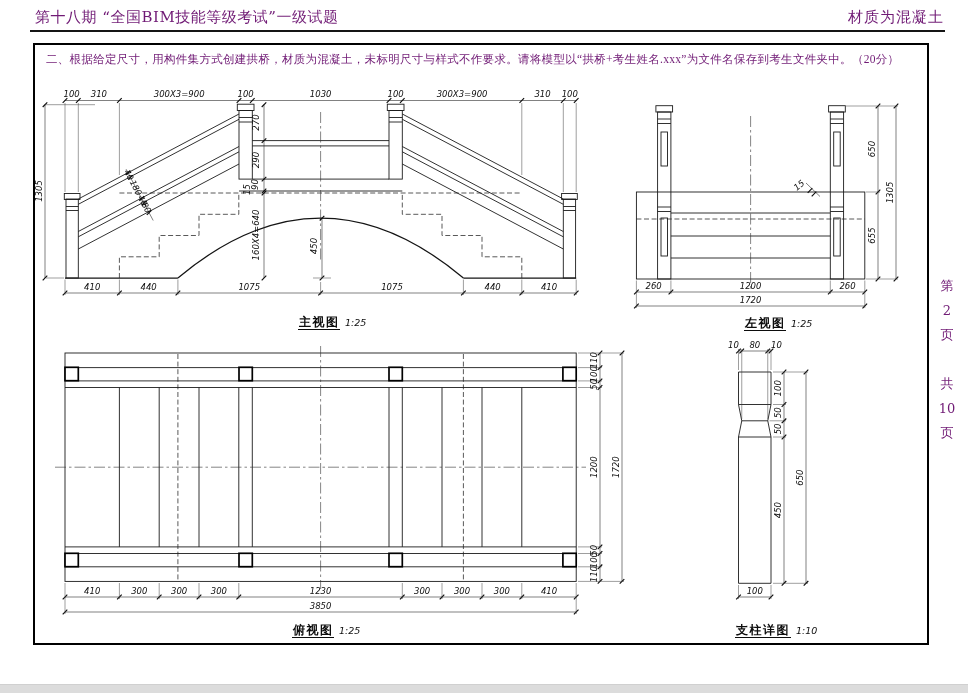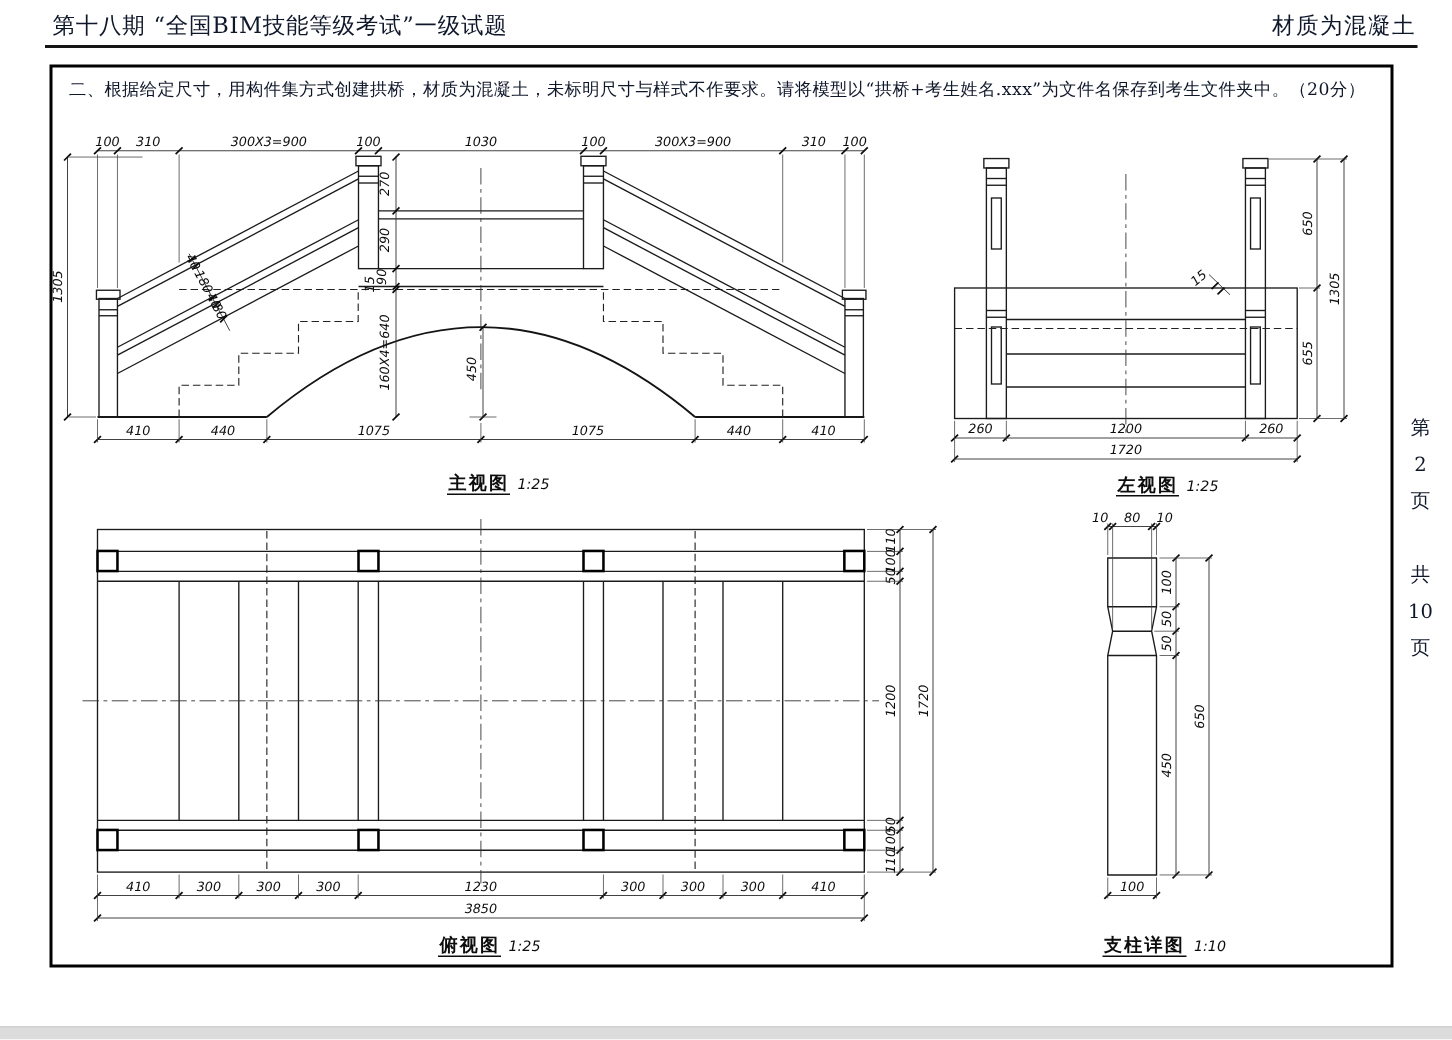--- a/index.html
+++ b/index.html
@@ -1,21 +1,21 @@
 <!DOCTYPE html>
 <html><head>
 <meta charset="utf-8">
 <style>
   html,body{margin:0;padding:0;background:#fff;}
   .page{position:relative;width:968px;height:693px;background:#ffffff;overflow:hidden;
-        font-family:"DejaVu Serif",serif;color:#0f172a;}
+        font-family:"DejaVu Serif",serif;color:#701a75;}
   .hdr-left{position:absolute;left:35px;top:8px;font-size:15px;letter-spacing:.5px;white-space:nowrap;}
   .hdr-right{position:absolute;right:24px;top:8px;font-size:15px;letter-spacing:1px;white-space:nowrap;}
   .hdr-rule{position:absolute;left:30px;top:30px;width:915px;height:1.6px;background:#151515;}
-  .frame{position:absolute;left:33px;top:43px;width:896px;height:602px;border:2.6px solid #000;box-sizing:border-box;}
+  .frame{position:absolute;left:33px;top:43px;width:896px;height:602px;border:2.6px solid #000;box-sizing:border-box;font-family:Liberation Serif, serif;}
   .task{position:absolute;left:11px;top:6px;right:10px;font-size:11.5px;letter-spacing:.3px;line-height:1.4;}
   .pagecol{position:absolute;left:936px;top:274px;width:22px;text-align:center;font-size:13px;line-height:1.9;}
   .pagecol span{display:block;}
   .pagecol span.gap{margin-top:24px;}
   .bottombar{position:absolute;left:0;top:684px;width:968px;height:9px;background:#dcdcdc;border-top:1px solid #d0d0d0;}
   svg#cad{position:absolute;left:0;top:0;width:968px;height:693px;}
   svg#cad .g{stroke:#1b1b1b;stroke-width:.9;fill:none;}
   svg#cad .k{stroke:#141414;stroke-width:1.25;fill:none;}
   svg#cad .x{stroke:#3c3c3c;stroke-width:.5;fill:none;}
   svg#cad .dm{stroke:#2c2c2c;stroke-width:.6;fill:none;}

